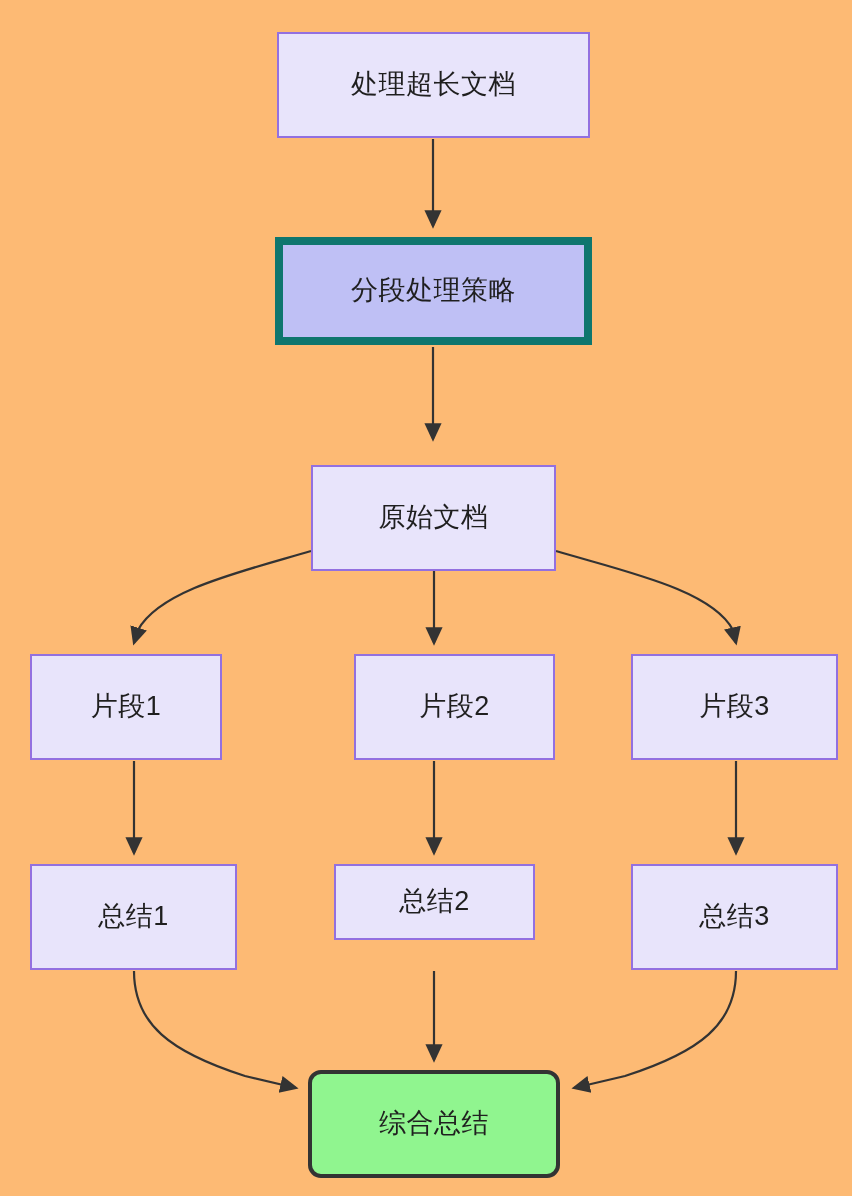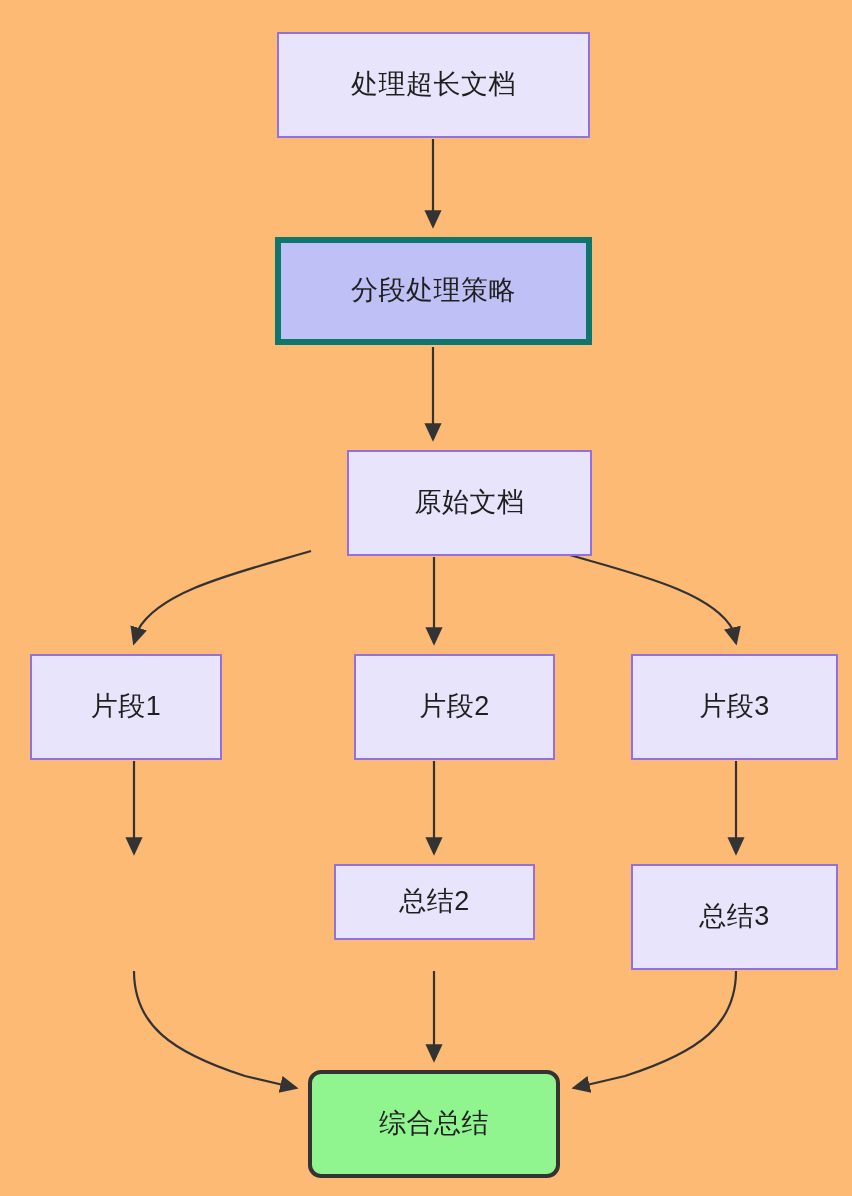--- a/index.html
+++ b/index.html
@@ -36,35 +36,35 @@
     line-height: 1.25;
     letter-spacing: 0.5px;
     z-index: 2;
   }
   .node-plain {
     background: #e8e4fb;
     border: 2px solid #9370e0;
   }
   .node-strategy {
     background: #bfc0f5;
-    border: 6px solid #0f766e;
+    border: 8px solid #0f766e;
   }
   .node-final {
     background: #90f58f;
     border: 4px solid #333333;
   }
   .node-label {
     display: block;
     padding: 0 6px;
     white-space: nowrap;
   }
   
   #node-root      { left: 277px; top: 32px;   width: 313px; height: 106px; }
   #node-strategy  { left: 275px; top: 237px;  width: 317px; height: 108px; }
-  #node-source    { left: 311px; top: 450px;  width: 245px; height: 106px; margin-left: 36px; }
+  #node-source    { left: 311px; top: 465px;  width: 245px; height: 106px; }
   #node-frag-1    { left: 30px;  top: 654px;  width: 192px; height: 106px; text-align: center; }
   #node-frag-2    { left: 334px; top: 654px;  width: 201px; height: 106px; margin-left: 20px; }
   #node-frag-3    { left: 631px; top: 654px;  width: 207px; height: 106px; }
   #node-sum-1     { left: 30px;  top: 864px;  width: 207px; height: 106px; }
   #node-sum-2     { left: 334px; top: 864px;  width: 201px; height: 76px; }
   #node-sum-3     { left: 631px; top: 864px;  width: 207px; height: 106px; text-align: right; }
   #node-final     { left: 308px; top: 1070px; width: 252px; height: 108px; border-radius: 13px; }
 </style>
 </head>
 <body>
@@ -118,20 +118,23 @@
   </div>
 
   <div class="node node-plain" id="node-frag-2">
     <span class="node-label">片段2</span>
   </div>
 
   <div class="node node-plain" id="node-frag-3">
     <span class="node-label">片段3</span>
   </div>
 
+  <div class="node node-plain" id="node-sum-1">
+    <span class="node-label">总结1</span>
+  </div>
 
   <div class="node node-plain" id="node-sum-2">
     <span class="node-label">总结2</span>
   </div>
 
   <div class="node node-plain" id="node-sum-3">
     <span class="node-label">总结3</span>
   </div>
 
   <div class="node node-final" id="node-final">

